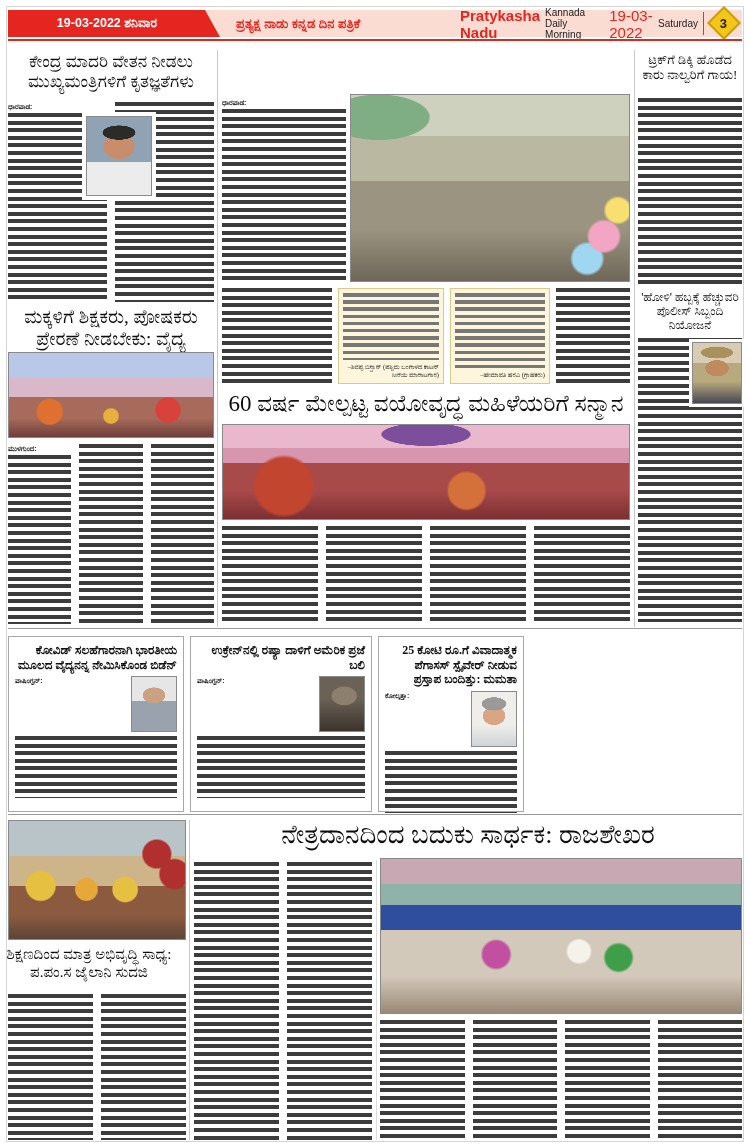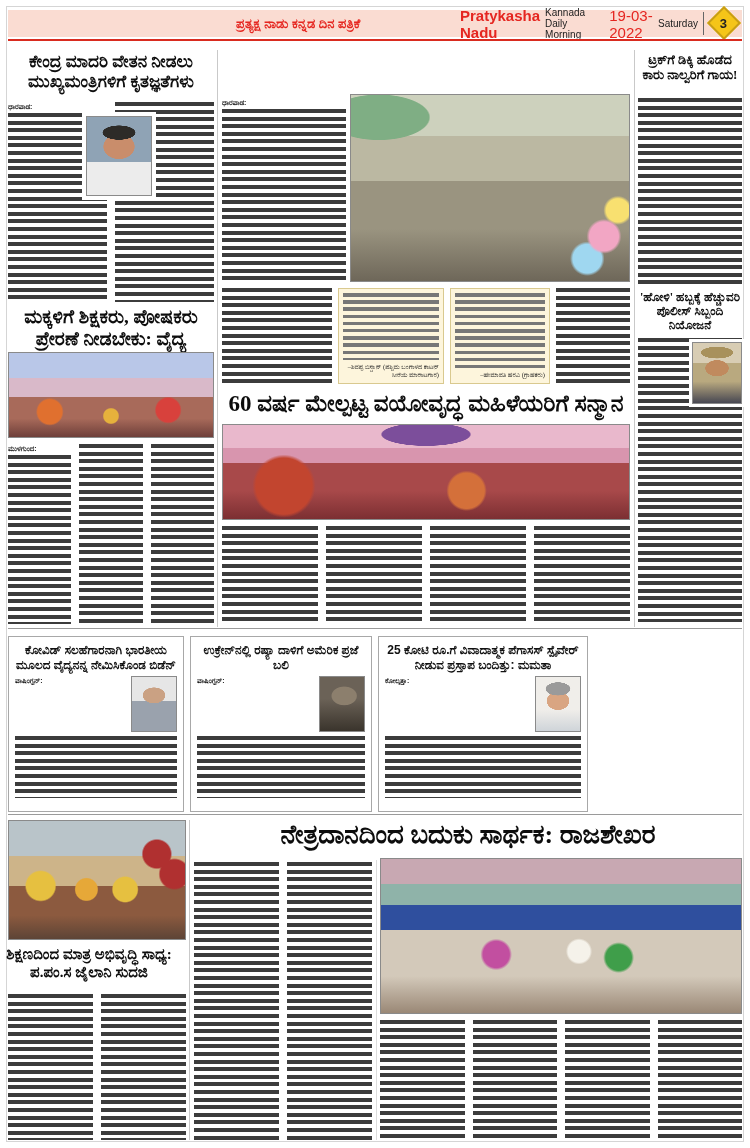--- a/index.html
+++ b/index.html
@@ -1,21 +1,21 @@
 <!DOCTYPE html>
 <html><head>
 <meta charset="utf-8">
 <style>
   *{box-sizing:border-box}
   html,body{margin:0;padding:0;background:#fff}
   .page{position:relative;width:750px;height:1148px;background:#fff;overflow:hidden;
         font-family:"Liberation Sans",sans-serif;color:#111}
   .abs{position:absolute}
   .frame{left:6px;top:6px;width:738px;height:1136px;border:1px solid #d5d5d5;pointer-events:none}
-  .hl{font-family:"Liberation Serif",serif;font-weight:bold;color:#0d0d0d;text-align:center;line-height:1.18}
+  .hl{font-family:"Liberation Serif",serif;font-weight:normal;color:#0d0d0d;text-align:center;line-height:1.18}
   .vline{width:1px;background:#c9c9c9}
   .hline{height:1px;background:#9a9a9a}
   
   .greek{background-image:repeating-linear-gradient(to bottom,#3c3c3c 0 4px,transparent 4px 7.6px);background-clip:content-box}
   .greek.lt{background-image:repeating-linear-gradient(to bottom,#777 0 3.5px,transparent 3.5px 7.2px)}
   .cols{display:flex;gap:8px}
   .cols>div{flex:1;display:flex;flex-direction:column}
   .cols .greek{flex:1}
   .dateline{font-size:7px;font-weight:bold;line-height:9px;margin-bottom:2px;color:#1a1a1a;white-space:nowrap;overflow:hidden}
   .ph{border:1px solid #8a8a8a}
@@ -34,21 +34,21 @@
   .diamond{left:712px;top:11px;width:24px;height:24px;background:#f5c518;border:2px solid #c89e15;
            transform:rotate(45deg);display:flex;align-items:center;justify-content:center}
   .diamond span{transform:rotate(-45deg);font-weight:bold;font-size:13px;color:#222}
   .redline{left:8px;top:39px;width:734px;height:2px;background:#d92b1f}
   
   .qbox{background:#fdf5dc;border:1px solid #d9c98f;padding:4px;display:flex;flex-direction:column}
   .qbox .greek{flex:1}
   .attr{font-size:6.5px;line-height:8px;text-align:right;color:#222;margin-top:3px;font-family:"Liberation Serif",serif}
   
   .bx{position:absolute;top:636px;height:176px;border:1px solid #a8a8a8;padding:6px;background:#fff}
-  .bx .bx-h{font-family:Liberation Sans, sans-serif;font-weight:bold;font-size:12px;line-height:1.22;text-align:center;margin-bottom:4px}
+  .bx .bx-h{font-family:Liberation Serif, serif;font-weight:bold;font-size:12px;line-height:1.22;text-align:right;margin-bottom:4px}
   .bx .bx-top{display:flex;gap:5px;align-items:flex-start}
   .bx .bx-top .greek{flex:1;height:56px}
   .bx .bx-ph{width:46px;height:56px;flex:0 0 auto}
   .bx .bx-rest{margin-top:4px;height:62px}
   
   .p-portrait{background:
      radial-gradient(ellipse 42% 15% at 50% 20%, #2d2b28 0 60%, transparent 62%),
      radial-gradient(ellipse 40% 26% at 50% 38%, #c98d6b 0 60%, transparent 62%),
      linear-gradient(180deg,#8fa3b5 0 58%, #ececec 58% 100%)}
   .p-eventA{background:
@@ -97,20 +97,23 @@
      radial-gradient(circle at 55% 60%, #f5f2ea 0 5%, transparent 6%),
      linear-gradient(180deg,#c8a8b2 0 16%, #8fb3a9 16% 30%, #2f4f9e 30% 46%, #d3c9ba 46% 76%, #9a8876 100%)}
 </style>
 </head>
 <body>
 
 <div class="page">
   <div class="abs frame"></div>
 
   <div class="abs band"></div>
+  <div class="abs ribbon">
+    <span>19-03-2022 ಶನಿವಾರ</span>
+  </div>
   <div class="abs tagline">ಪ್ರತ್ಯಕ್ಷ ನಾಡು ಕನ್ನಡ ದಿನ ಪತ್ರಿಕೆ</div>
   <div class="abs mastrow">
     <span class="mname">Pratykasha Nadu</span>
     <span class="msub">Kannada Daily Morning</span>
     <span class="mdate">19-03-2022</span>
     <span class="mday">Saturday</span>
   </div>
   <div class="abs vdiv"></div>
   <div class="abs diamond">
     <span>3</span>
@@ -209,21 +212,21 @@
     <div class="bx-top">
       <div style="flex:1;display:flex;flex-direction:column">
         <span class="dateline">ವಾಷಿಂಗ್ಟನ್:</span>
         <div class="greek" style="flex:1"></div>
       </div>
       <div class="ph p-smoke bx-ph"></div>
     </div>
     <div class="greek bx-rest"></div>
   </div>
 
-  <div class="bx" style="left:378px;width:210px">
+  <div class="bx" style="left:378px;width:146px">
     <div class="bx-h">25 ಕೋಟಿ ರೂ.ಗೆ ವಿವಾದಾತ್ಮಕ ಪೆಗಾಸಸ್ ಸ್ಪೈವೇರ್ ನೀಡುವ ಪ್ರಸ್ತಾಪ ಬಂದಿತ್ತು: ಮಮತಾ</div>
     <div class="bx-top">
       <div style="flex:1;display:flex;flex-direction:column">
         <span class="dateline">ಕೋಲ್ಕತ್ತಾ:</span>
         <div class="greek" style="flex:1"></div>
       </div>
       <div class="ph p-mamata bx-ph"></div>
     </div>
     <div class="greek bx-rest"></div>
   </div>

